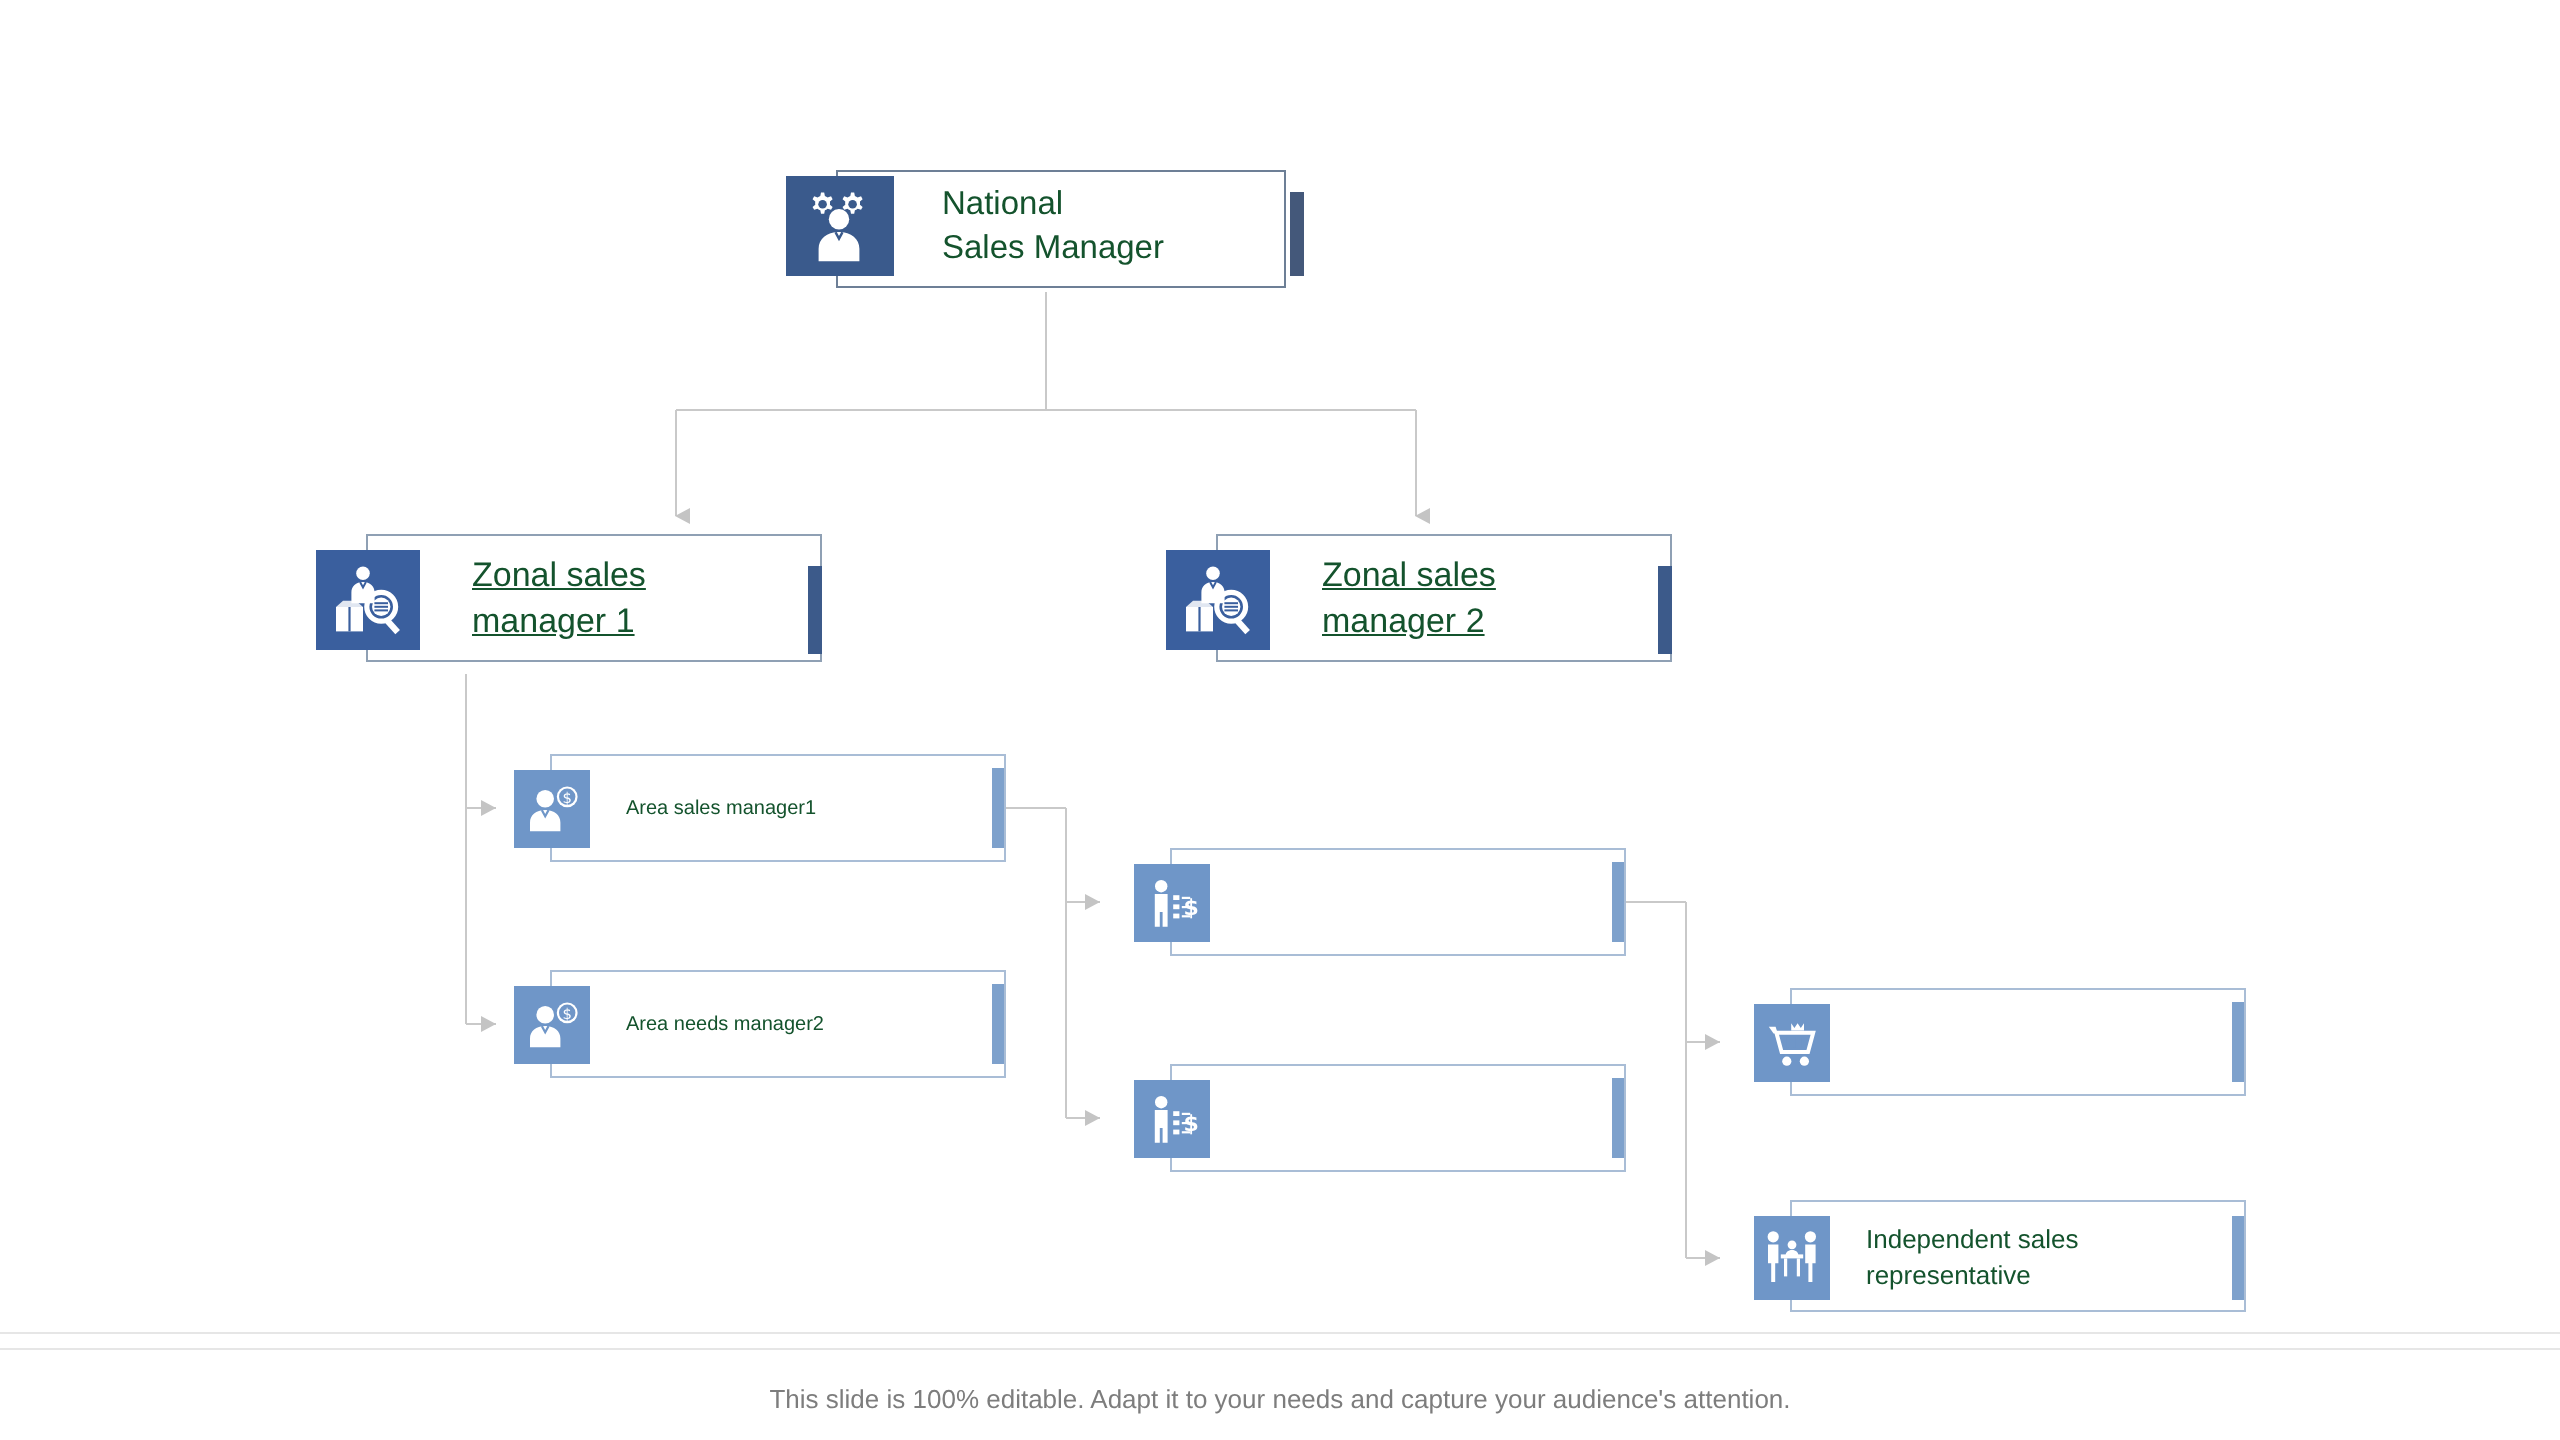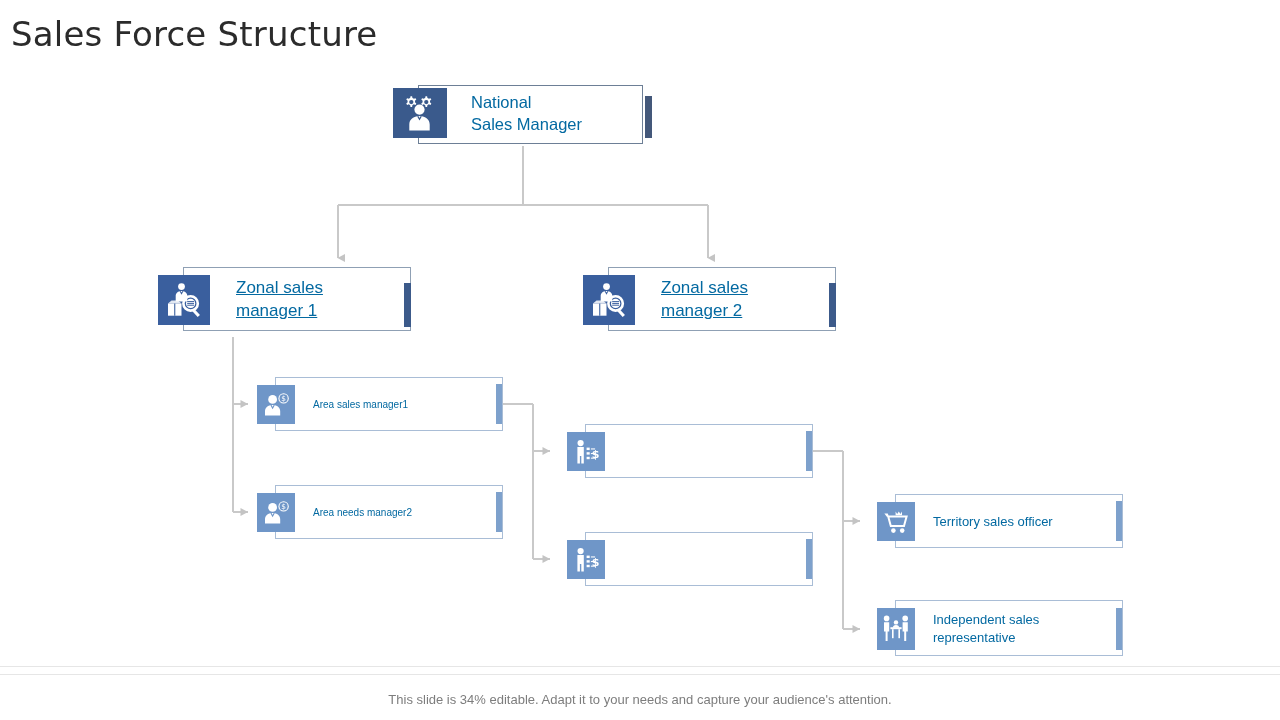--- a/index.html
+++ b/index.html
@@ -63,21 +63,21 @@
   .node .icon-sq {
     position: absolute;
     box-sizing: border-box;
     display: flex;
     align-items: center;
     justify-content: center;
   }
   .node .label {
     position: absolute;
     box-sizing: border-box;
-    color: #0369a1;
+    color: #14532d;
     line-height: 1.35;
     white-space: pre-line;
     display: flex;
     align-items: center;
   }
   .node .accent {
     position: absolute;
     box-sizing: border-box;
     border-radius: 1px;
   }
@@ -115,21 +115,20 @@
     font-size: 13px;
     color: #7d7d7d;
     font-family: "Liberation Sans", sans-serif;
   }
 </style>
 </head>
 <body>
 
 <div id="slide">
 
-  <div class="slide-title">Sales Force Structure</div>
 
   <svg class="connectors" width="1280" height="720" viewBox="0 0 1280 720" xmlns="http://www.w3.org/2000/svg">
     <defs>
       <marker id="arrowDown" markerWidth="9" markerHeight="9" refX="4.5" refY="8" orient="auto" markerUnits="userSpaceOnUse">
         <path d="M0.5,1 L8.5,1 L4.5,8.5 Z" fill="#c4c4c4"></path>
       </marker>
       <marker id="arrowRight" markerWidth="9" markerHeight="9" refX="8.5" refY="4.5" orient="auto" markerUnits="userSpaceOnUse">
         <path d="M1,0.5 L8.5,4.5 L1,8.5 Z" fill="#c4c4c4"></path>
       </marker>
     </defs>
@@ -326,21 +325,20 @@
           <circle cx="21.2" cy="23.6" r="2.3"></circle>
           <g stroke="#6f96c8" stroke-width="1.1">
             <line x1="12.6" y1="11.6" x2="12.6" y2="16.8"></line>
             <line x1="16.4" y1="11.6" x2="16.4" y2="16.8"></line>
             <line x1="20.2" y1="11.6" x2="20.2" y2="16.8"></line>
           </g>
           <path d="M14.6,4.6 l1.6,2.4 l1.6,-2.4 l1.6,2.4 l1.6,-2.4 l0,3.6 l-6.4,0 z"></path>
         </g>
       </svg>
     </div>
-    <div class="label" style="left:56px; top:0px; width:185px; height:39px;">Territory sales officer</div>
   </div>
   <div class="accent" style="position:absolute; left:1116px; top:501px; width:6px; height:40px; background:#7ea1cc;"></div>
 
   <div class="node tier4" style="left:877px; top:608px; width:196px; height:42px;">
     <div class="frame" style="left:18px; top:-8px; width:228px; height:56px;"></div>
     <div class="icon-sq" style="left:0px; top:0px; width:38px; height:42px;">
       <svg width="30" height="32" viewBox="0 0 30 32" xmlns="http://www.w3.org/2000/svg">
         <g fill="#ffffff">
           <circle cx="5.6" cy="5.4" r="2.8"></circle>
           <path d="M3,9.2 l5.2,0 l0,9.4 l-1.6,0 l0,9.4 l-2,0 l0,-9.4 l-1.6,0 z"></path>
@@ -354,15 +352,15 @@
         </g>
       </svg>
     </div>
     <div class="label" style="left:56px; top:0px; width:185px; height:42px;">Independent sales
 representative</div>
   </div>
   <div class="accent" style="position:absolute; left:1116px; top:608px; width:6px; height:42px; background:#7ea1cc;"></div>
 
   <div class="footer-rule r1"></div>
   <div class="footer-rule r2"></div>
-  <div class="footer-note">This slide is 34% editable. Adapt it to your needs and capture your audience's attention.</div>
+  <div class="footer-note">This slide is 100% editable. Adapt it to your needs and capture your audience's attention.</div>
 
 </div>
 
 </body></html>

